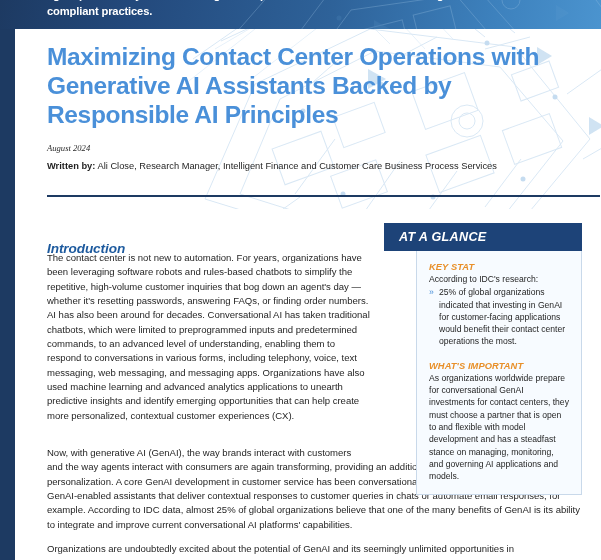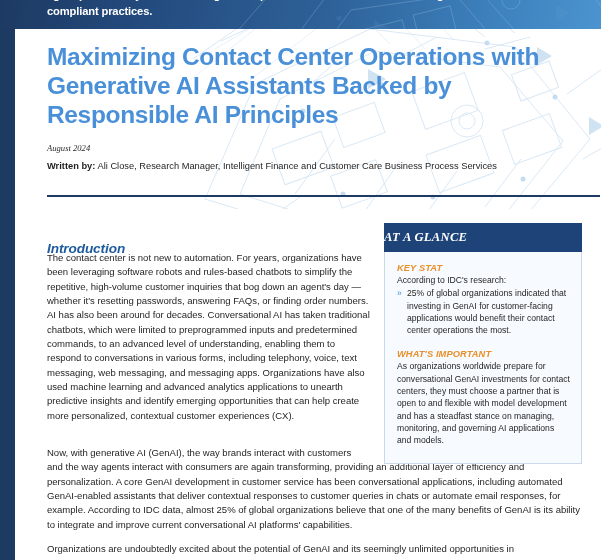--- a/index.html
+++ b/index.html
@@ -164,29 +164,29 @@
     width: 198px;
     z-index: 3;
   }
   .glance-header {
     background: #1d4378;
     color: #ffffff;
     font-size: 12.6px;
     font-weight: bold;
     font-style: italic;
     letter-spacing: 0.3px;
-    padding: 7px 0 7px 0;
-    font-family: Liberation Serif, serif;
+    padding: 7px 0 7px 15px;
   }
   .glance-body {
     background: #f7fbff;
     border: 1px solid #c9d9ea;
     border-top: none;
     padding: 11px 11px 12px 12px;
     min-height: 212px;
+    margin-left: 32px;
   }
   .glance-label {
     color: #e8902a;
     font-size: 9.3px;
     font-weight: bold;
     font-style: italic;
     letter-spacing: 0.1px;
     margin-bottom: 1px;
   }
   .glance-text {

